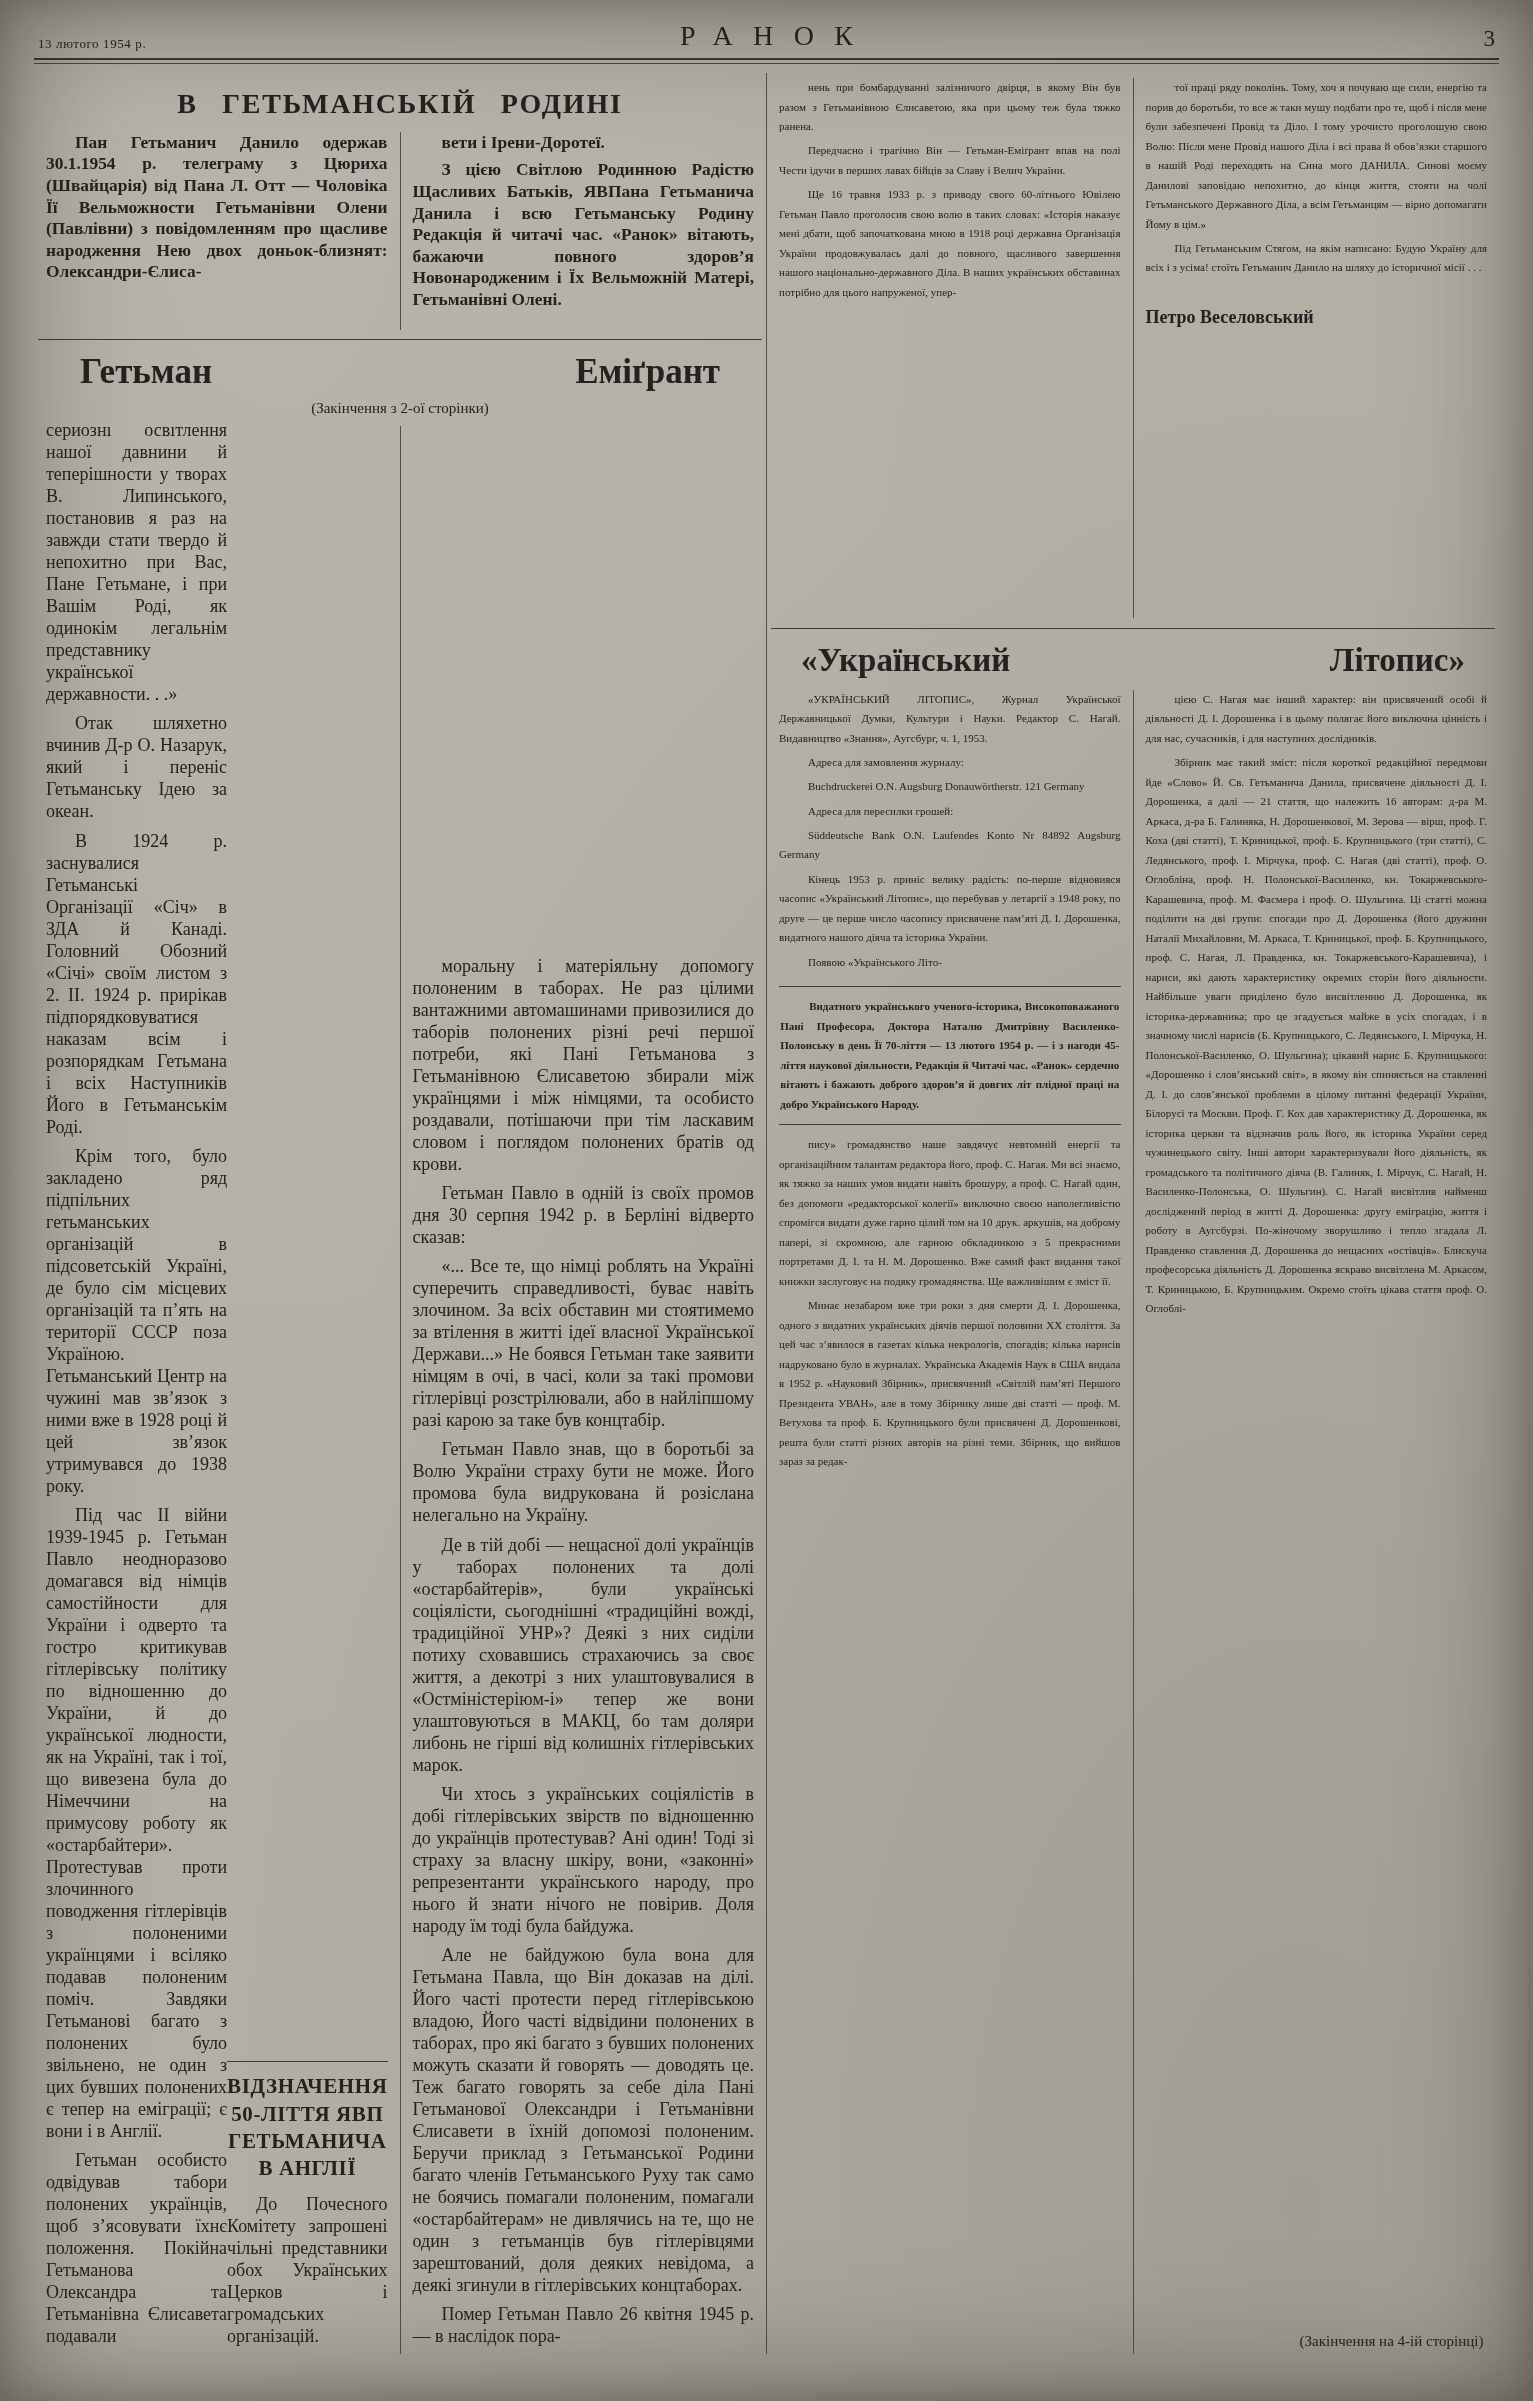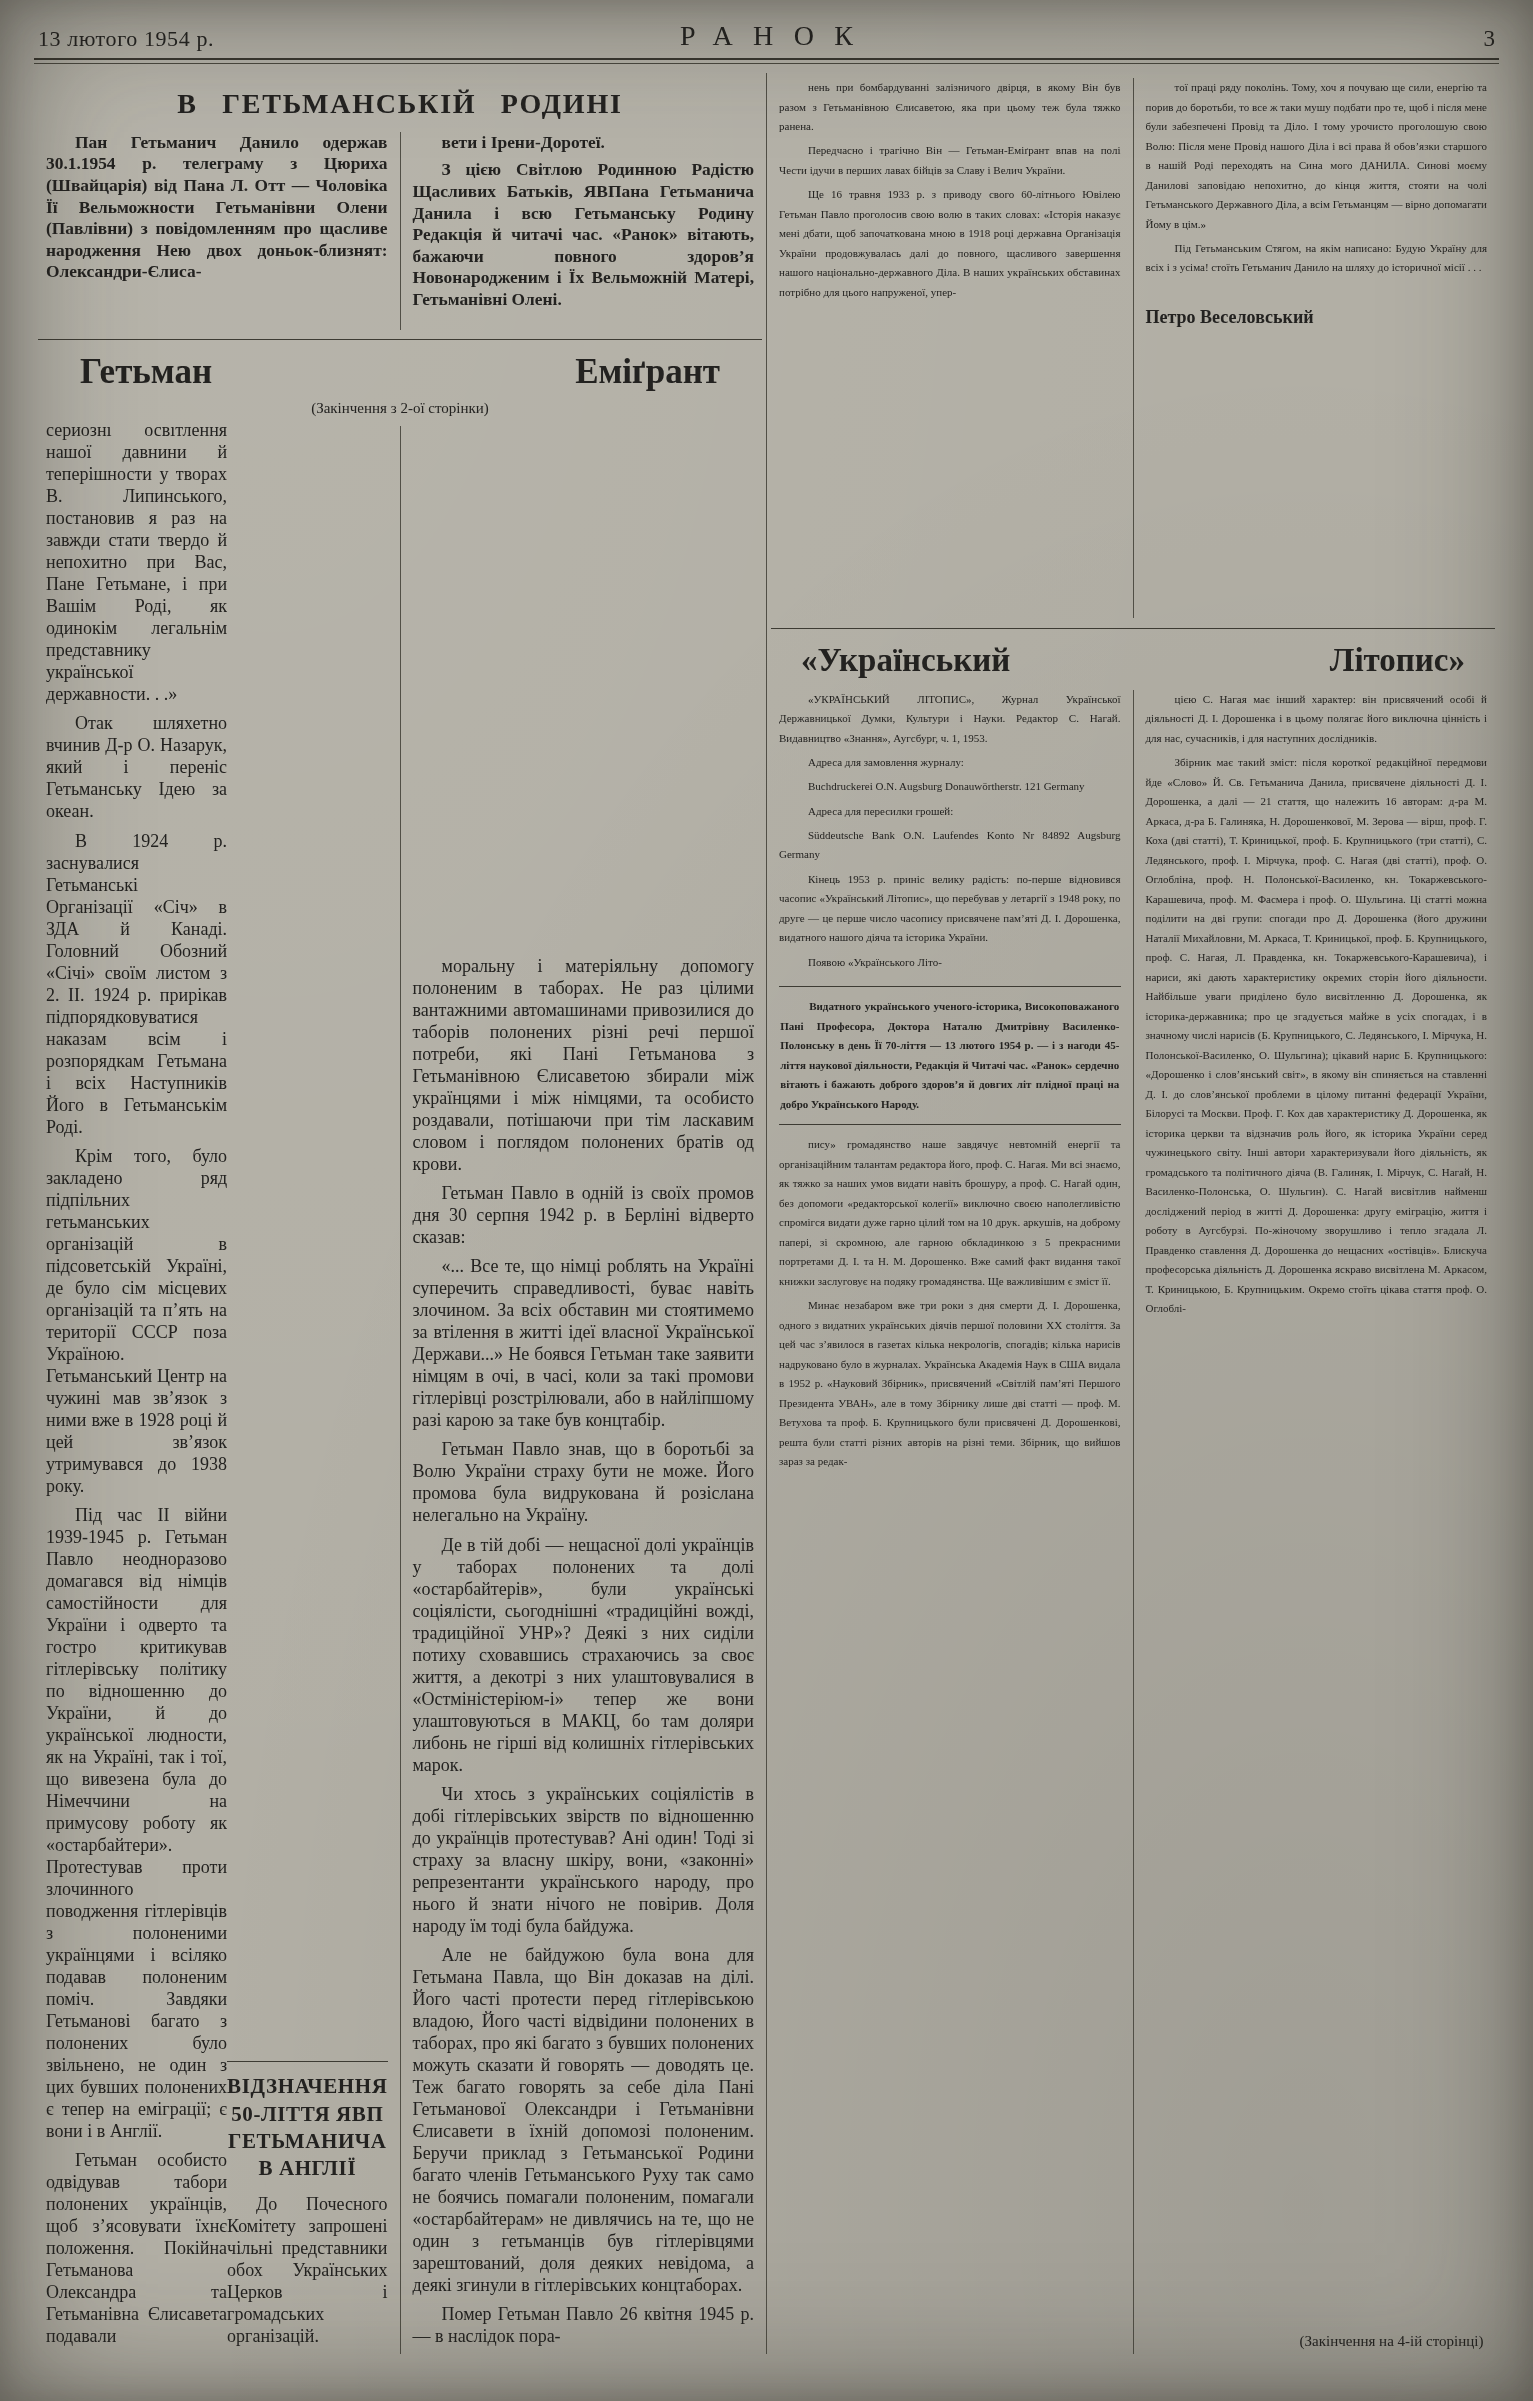--- a/index.html
+++ b/index.html
@@ -19,21 +19,21 @@
     content:""; position:absolute; inset:0; pointer-events:none;
     box-shadow: inset 0 0 132px rgba(38,36,30,0.55), inset 0 0 36px rgba(38,36,30,0.25);
   }
 
   
   header{
     display:flex; align-items:flex-end; justify-content:space-between;
     padding:20.4px 38px 6px;
   }
   .hzone{ width:312px; }
-  .issue-date{ font-size:22px; letter-spacing:0.6px; }
+  .issue-date{ font-size:13px; letter-spacing:0.6px; }
   .masthead{
     font-size:28px; letter-spacing:20.4px; text-indent:20.4px;
     text-align:center; flex:1; white-space:nowrap;
   }
   .page-number{ text-align:right; font-size:23px; }
   .top-rule{ margin:0 34px; border-top:2.4px solid #38362f; }
   .top-rule::after{ content:""; display:block; margin-top:2.4px; border-top:0.6px solid #4a483f; }
 
   
   .content{ display:flex; margin:9.6px 34px 0; height:2281px; overflow:hidden; }

